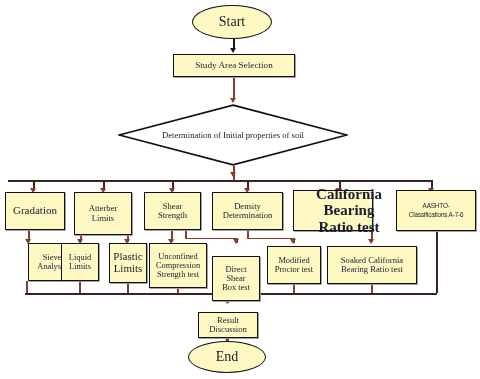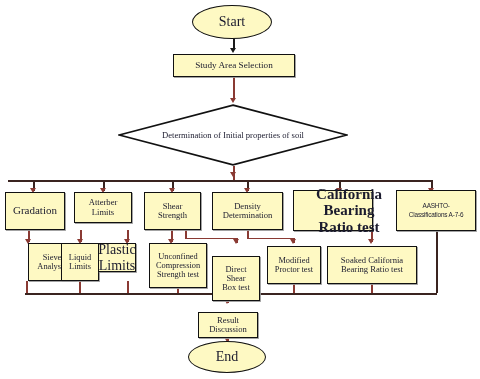--- a/index.html
+++ b/index.html
@@ -119,21 +119,21 @@
 
   <div class="ln v trunkv" style="left:431px;top:180px;height:11px;"></div>
   <div class="ar" style="left:428.4px;top:188px;"></div>
 
   <div class="node box" style="left:5px;top:192px;width:60px;height:38px;font-size:11px;">
     <div>
       <div>Gradation</div>
     </div>
   </div>
 
-  <div class="node box" style="left:74px;top:192px;width:58px;height:31px;font-size:8.6px;">
+  <div class="node box" style="left:74px;top:192px;width:58px;height:43px;font-size:8.6px;">
     <div>
       <div>Atterber</div>
       <div>Limits</div>
     </div>
   </div>
 
   <div class="node box" style="left:144px;top:192px;width:57px;height:38px;font-size:8.6px;">
     <div>
       <div>Shear</div>
       <div>Strength</div>
@@ -195,21 +195,21 @@
     </div>
   </div>
 
   <div class="node box" style="left:61px;top:243px;width:38px;height:38px;font-size:8.4px;">
     <div>
       <div>Liquid</div>
       <div>Limits</div>
     </div>
   </div>
 
-  <div class="node box" style="left:98px;top:243px;width:38px;height:29px;font-size:14px;">
+  <div class="node box" style="left:109px;top:243px;width:38px;height:40px;font-size:11px;">
     <div>
       <div>Plastic</div>
       <div>Limits</div>
     </div>
   </div>
 
   <div class="node box" style="left:149px;top:243px;width:58px;height:45px;font-size:8.4px;">
     <div>
       <div>Unconfined</div>
       <div>Compression</div>

